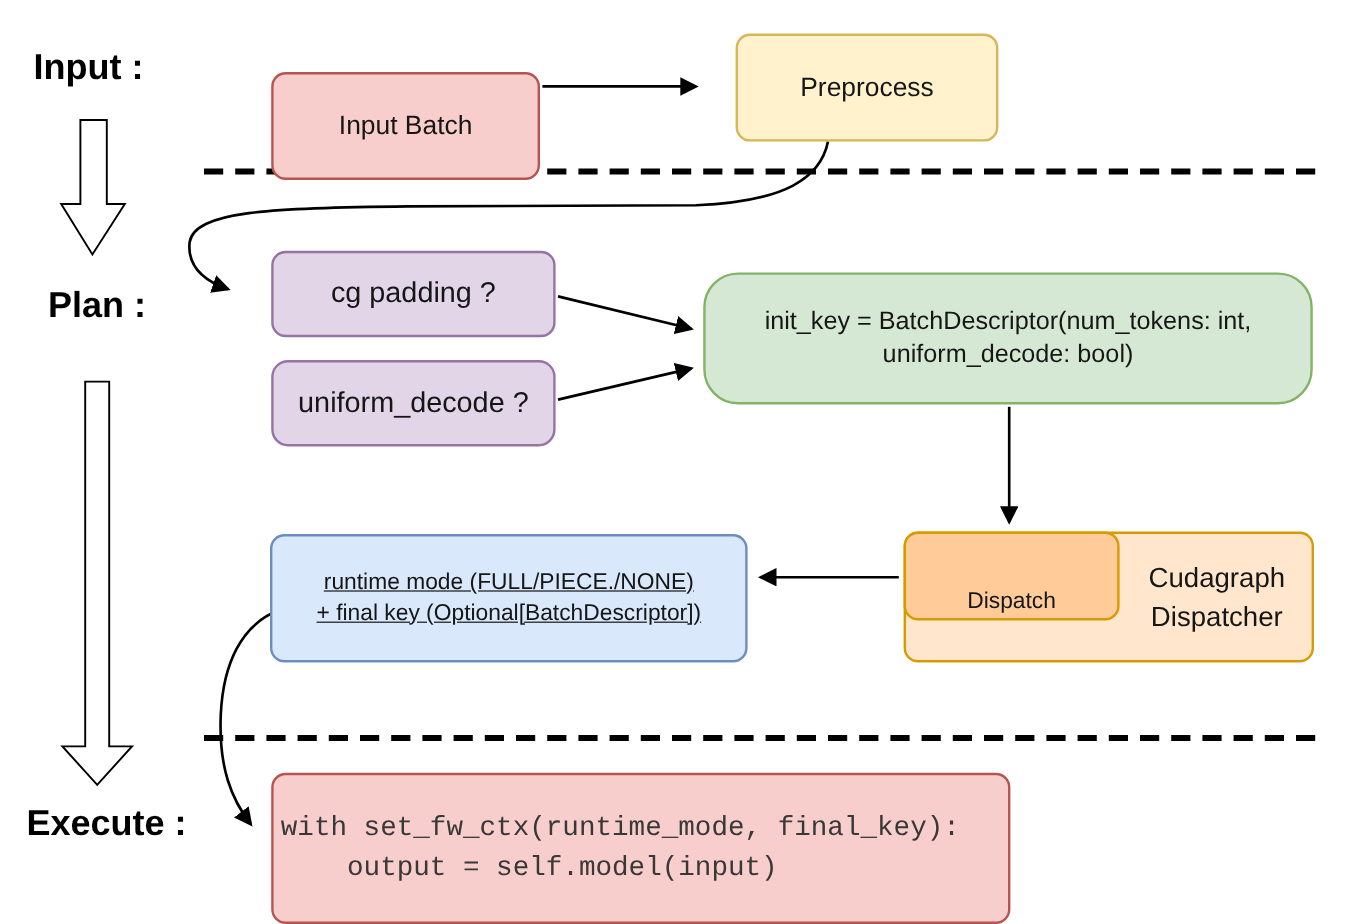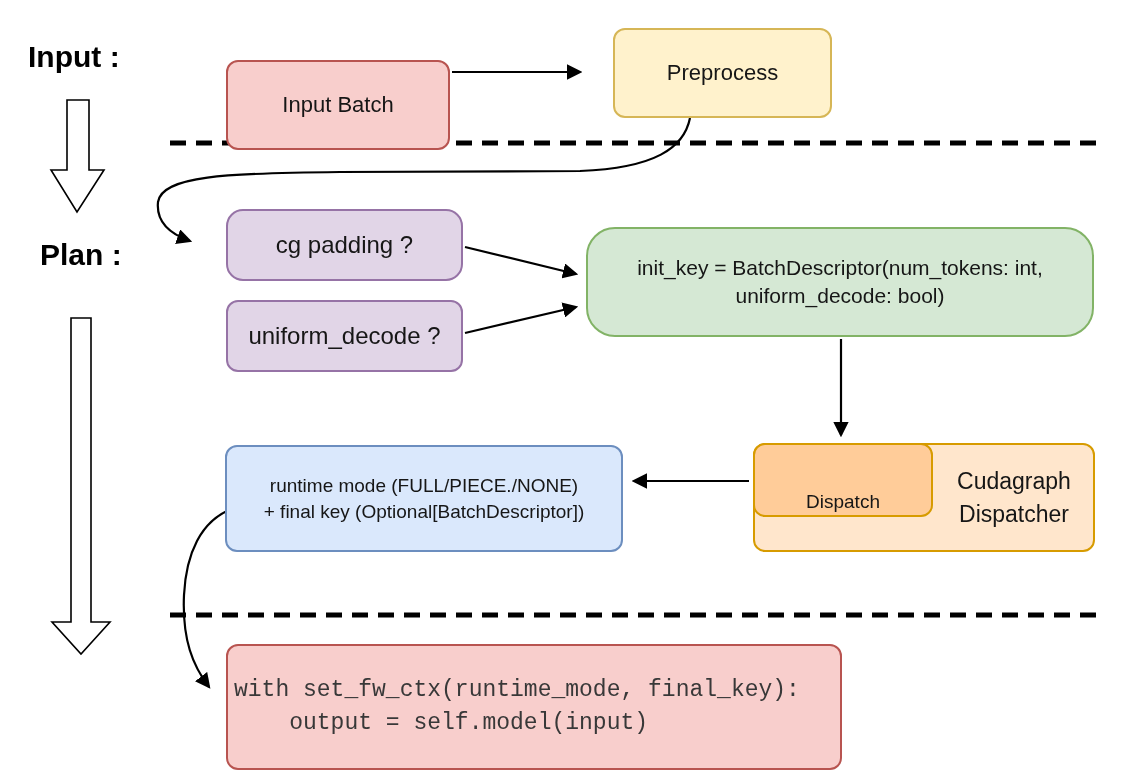--- a/index.html
+++ b/index.html
@@ -23,21 +23,21 @@
   .n-cg-padding{left:226px;top:209px;width:237px;height:72px;font-size:24px;}
   .n-uniform-decode{left:226px;top:300px;width:237px;height:72px;font-size:24px;}
   .n-init-key{left:586px;top:227px;width:508px;height:110px;font-size:21px;}
   .n-cudagraph{left:753px;top:443px;width:342px;height:109px;}
   .n-dispatch{left:753px;top:443px;width:180px;height:74px;font-size:19px;}
   .cudagraph-text{
     position:absolute;left:933px;top:443px;width:162px;height:109px;
     display:flex;flex-direction:column;align-items:center;justify-content:center;
     font-size:23px;line-height:1.4;text-align:center;
   }
-  .n-runtime{left:225px;top:445px;width:398px;height:107px;font-size:19px;}
+  .n-runtime{left:225px;top:445px;width:398px;height:107px;font-size:19px;text-decoration:underline;}
   .n-code{
     left:226px;top:644px;width:616px;height:126px;
     font-family:"Liberation Mono", monospace;font-size:23px;color:#383838;
     align-items:flex-start;justify-content:center;text-align:left;
     padding-left:6px;line-height:1.45;
   }
   .n-code span{white-space:pre;}
 </style>
 </head>
 <body>
@@ -61,34 +61,35 @@
     <path d="M 690,118 C 684,148 655,168 580,171 L 340,172 C 225,173 162,176 158,202 C 156,222 170,234 190,241" fill="none" stroke="#000" stroke-width="2.2" marker-end="url(#arrow)"></path>
     <line x1="465" y1="247" x2="576" y2="274" stroke="#000" stroke-width="2.2" marker-end="url(#arrow)"></line>
     <line x1="465" y1="333" x2="576" y2="307" stroke="#000" stroke-width="2.2" marker-end="url(#arrow)"></line>
     <line x1="841" y1="339" x2="841" y2="435" stroke="#000" stroke-width="2.2" marker-end="url(#arrow)"></line>
     <line x1="749" y1="481" x2="634" y2="481" stroke="#000" stroke-width="2.2" marker-end="url(#arrow)"></line>
     <path d="M 234,508 C 200,520 186,555 184,595 C 182,640 193,666 209,687" fill="none" stroke="#000" stroke-width="2.2" marker-end="url(#arrow)"></path>
   </svg>
 
   <div class="stage-label" style="left:28px;top:42px">Input :</div>
   <div class="stage-label" style="left:40px;top:240px">Plan :</div>
+  <div class="stage-label" style="left:22px;top:672px">Execute :</div>
 
   <div class="node n-input-batch" style="background: rgb(248, 206, 204); border-color: rgb(184, 84, 80);">
     <span>Input Batch</span>
   </div>
 
   <div class="node n-preprocess" style="background: rgb(255, 242, 204); border-color: rgb(214, 182, 86);">
     <span>Preprocess</span>
   </div>
 
-  <div class="node n-cg-padding" style="background: rgb(225, 213, 231); border-color: rgb(150, 115, 166); border-radius: 17px;">
+  <div class="node n-cg-padding" style="background: rgb(225, 213, 231); border-color: rgb(150, 115, 166);">
     <span>cg padding ?</span>
   </div>
 
-  <div class="node n-uniform-decode" style="background: rgb(225, 213, 231); border-color: rgb(150, 115, 166);">
+  <div class="node n-uniform-decode" style="background: rgb(225, 213, 231); border-color: rgb(150, 115, 166); border-radius: 14px;">
     <span>uniform_decode ?</span>
   </div>
 
   <div class="node n-init-key" style="background: rgb(213, 232, 212); border-color: rgb(130, 179, 102); border-radius: 29px;">
     <span>init_key = BatchDescriptor(num_tokens: int,</span>
     <span>uniform_decode: bool)</span>
   </div>
 
   <div class="node n-cudagraph" style="background: rgb(255, 230, 204); border-color: rgb(215, 155, 0);"></div>
 

